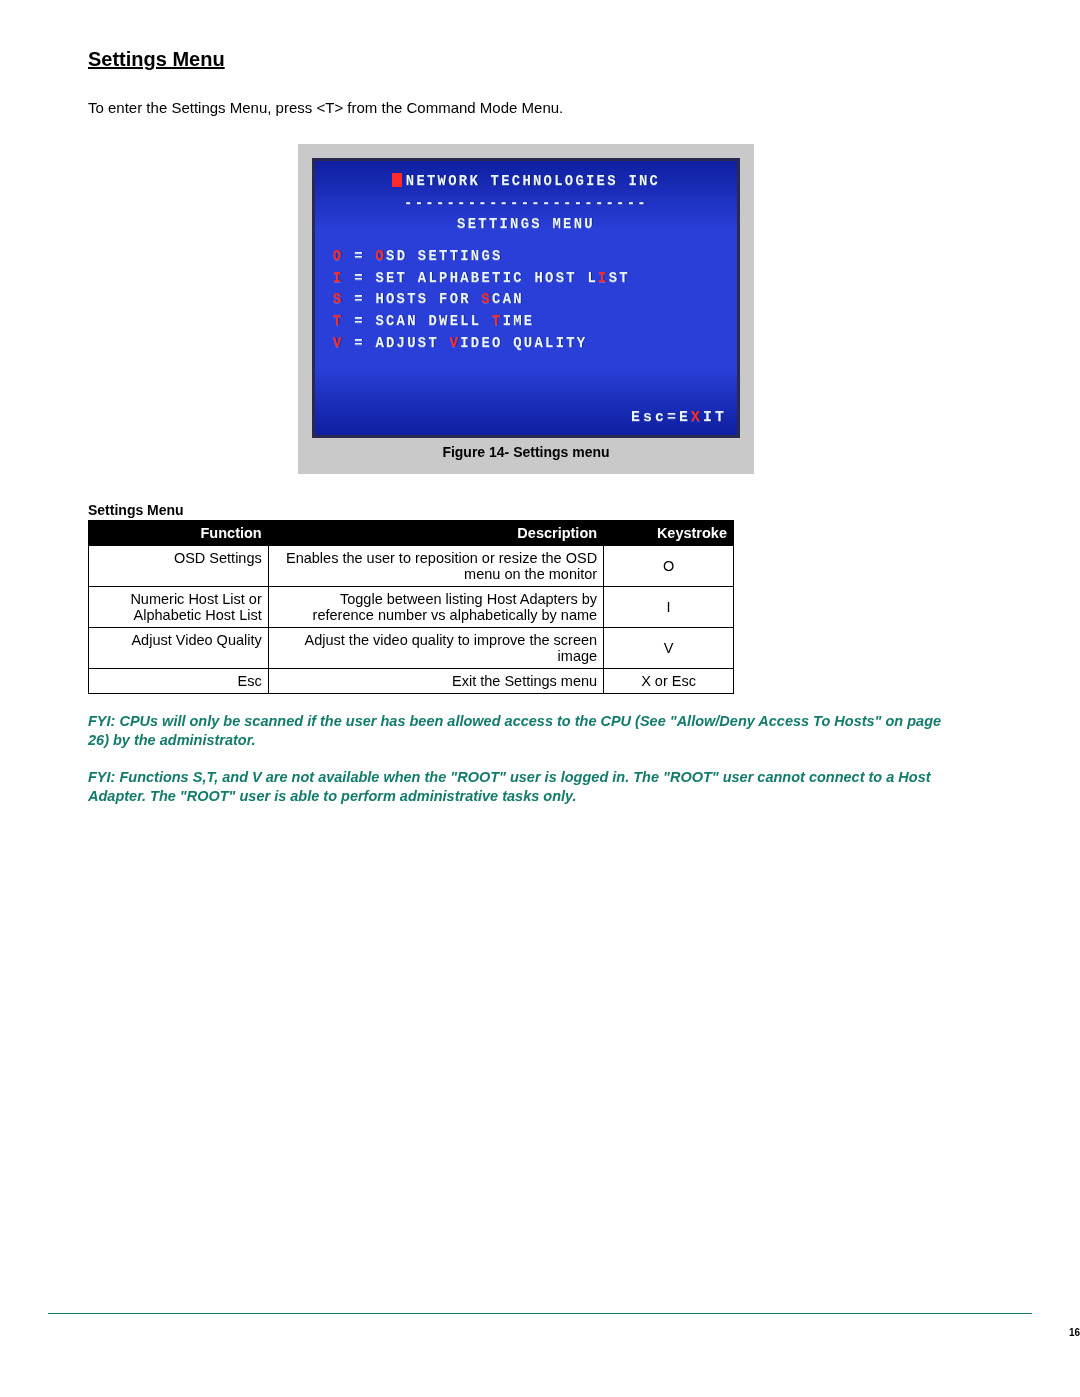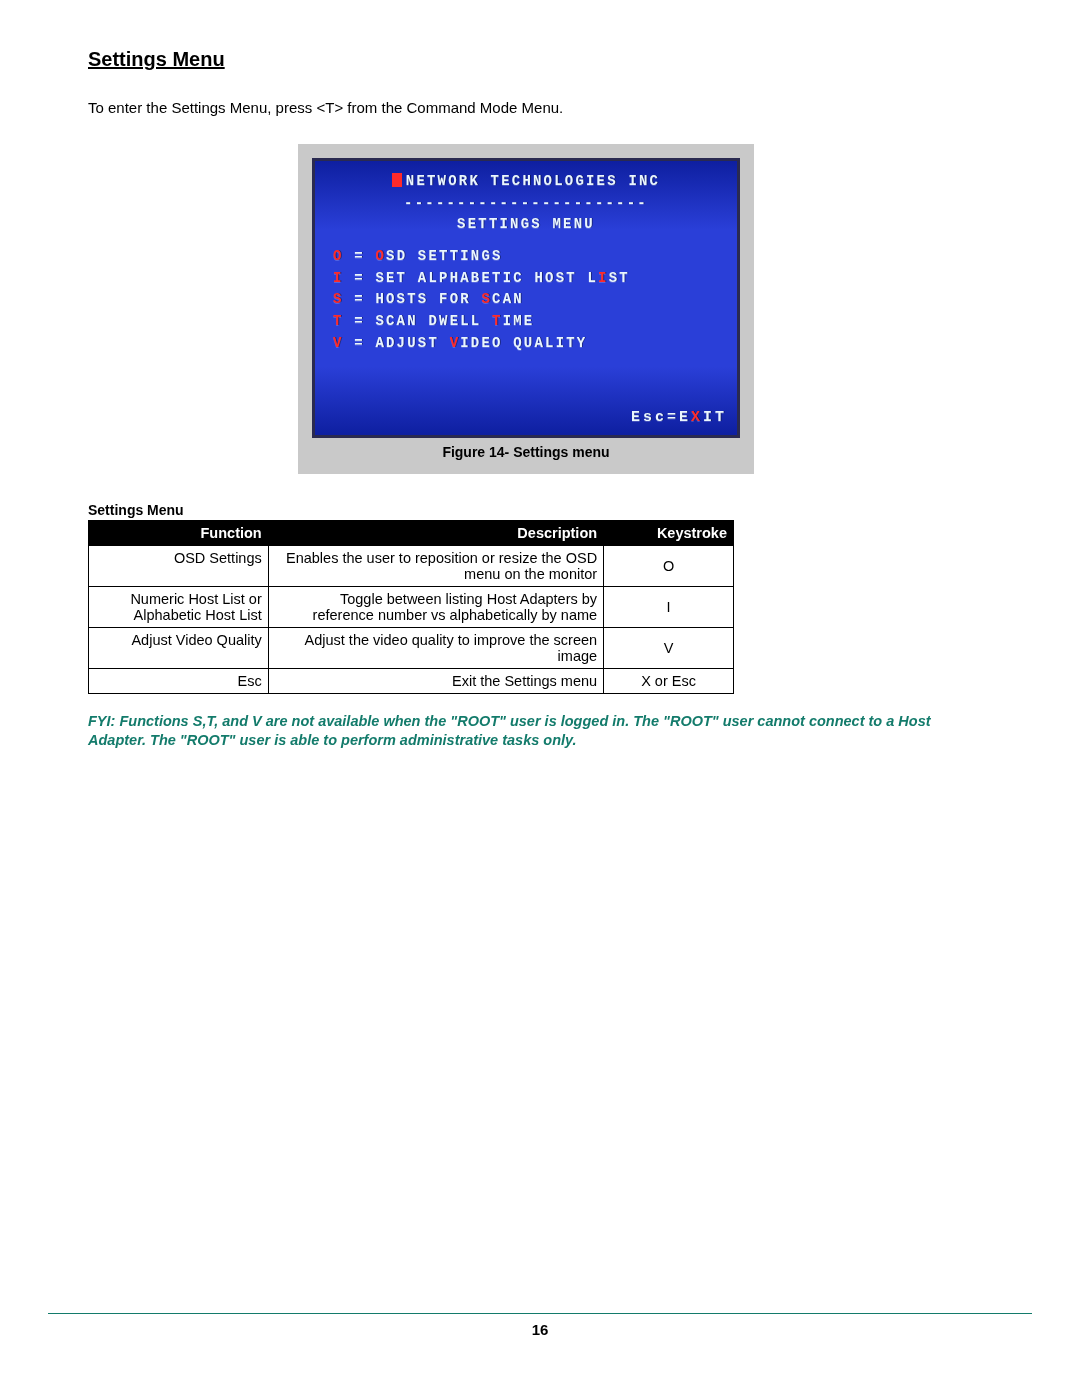--- a/index.html
+++ b/index.html
@@ -119,23 +119,23 @@
   .footer-rule {
     position: absolute;
     left: 48px; right: 48px;
     bottom: 36px;
     border-top: 1.5px solid #137b6b;
   }
   .page-num {
     position: absolute;
     left: 0; right: 0;
     bottom: 12px;
-    text-align: center;
-    font-weight: bold;
-    font-size: 15px;
+    text-align: right;
+    font-weight: bold;
+    font-size: 10px;
   }
 </style>
 </head>
 <body>
 
 <div class="page">
 
   <div class="title">Settings Menu</div>
 
   <div class="intro">To enter the Settings Menu, press &lt;T&gt; from the Command Mode Menu.</div>
@@ -192,17 +192,18 @@
         <td class="center">V</td>
       </tr>
       <tr>
         <td>Esc</td>
         <td>Exit the Settings menu</td>
         <td class="center">X or Esc</td>
       </tr>
     </tbody>
   </table>
 
+  <div class="fyi">FYI:  CPUs will only be scanned if the user has been allowed access to the CPU (See "Allow/Deny Access To Hosts" on page 26) by the administrator.</div>
   <div class="fyi">FYI: Functions S,T, and V are not available when the "ROOT" user is logged in.  The "ROOT" user cannot connect to a Host Adapter.   The "ROOT" user is able to perform administrative tasks only.</div>
 
   <div class="footer-rule"></div>
   <div class="page-num">16</div>
 </div>
 
 </body></html>

